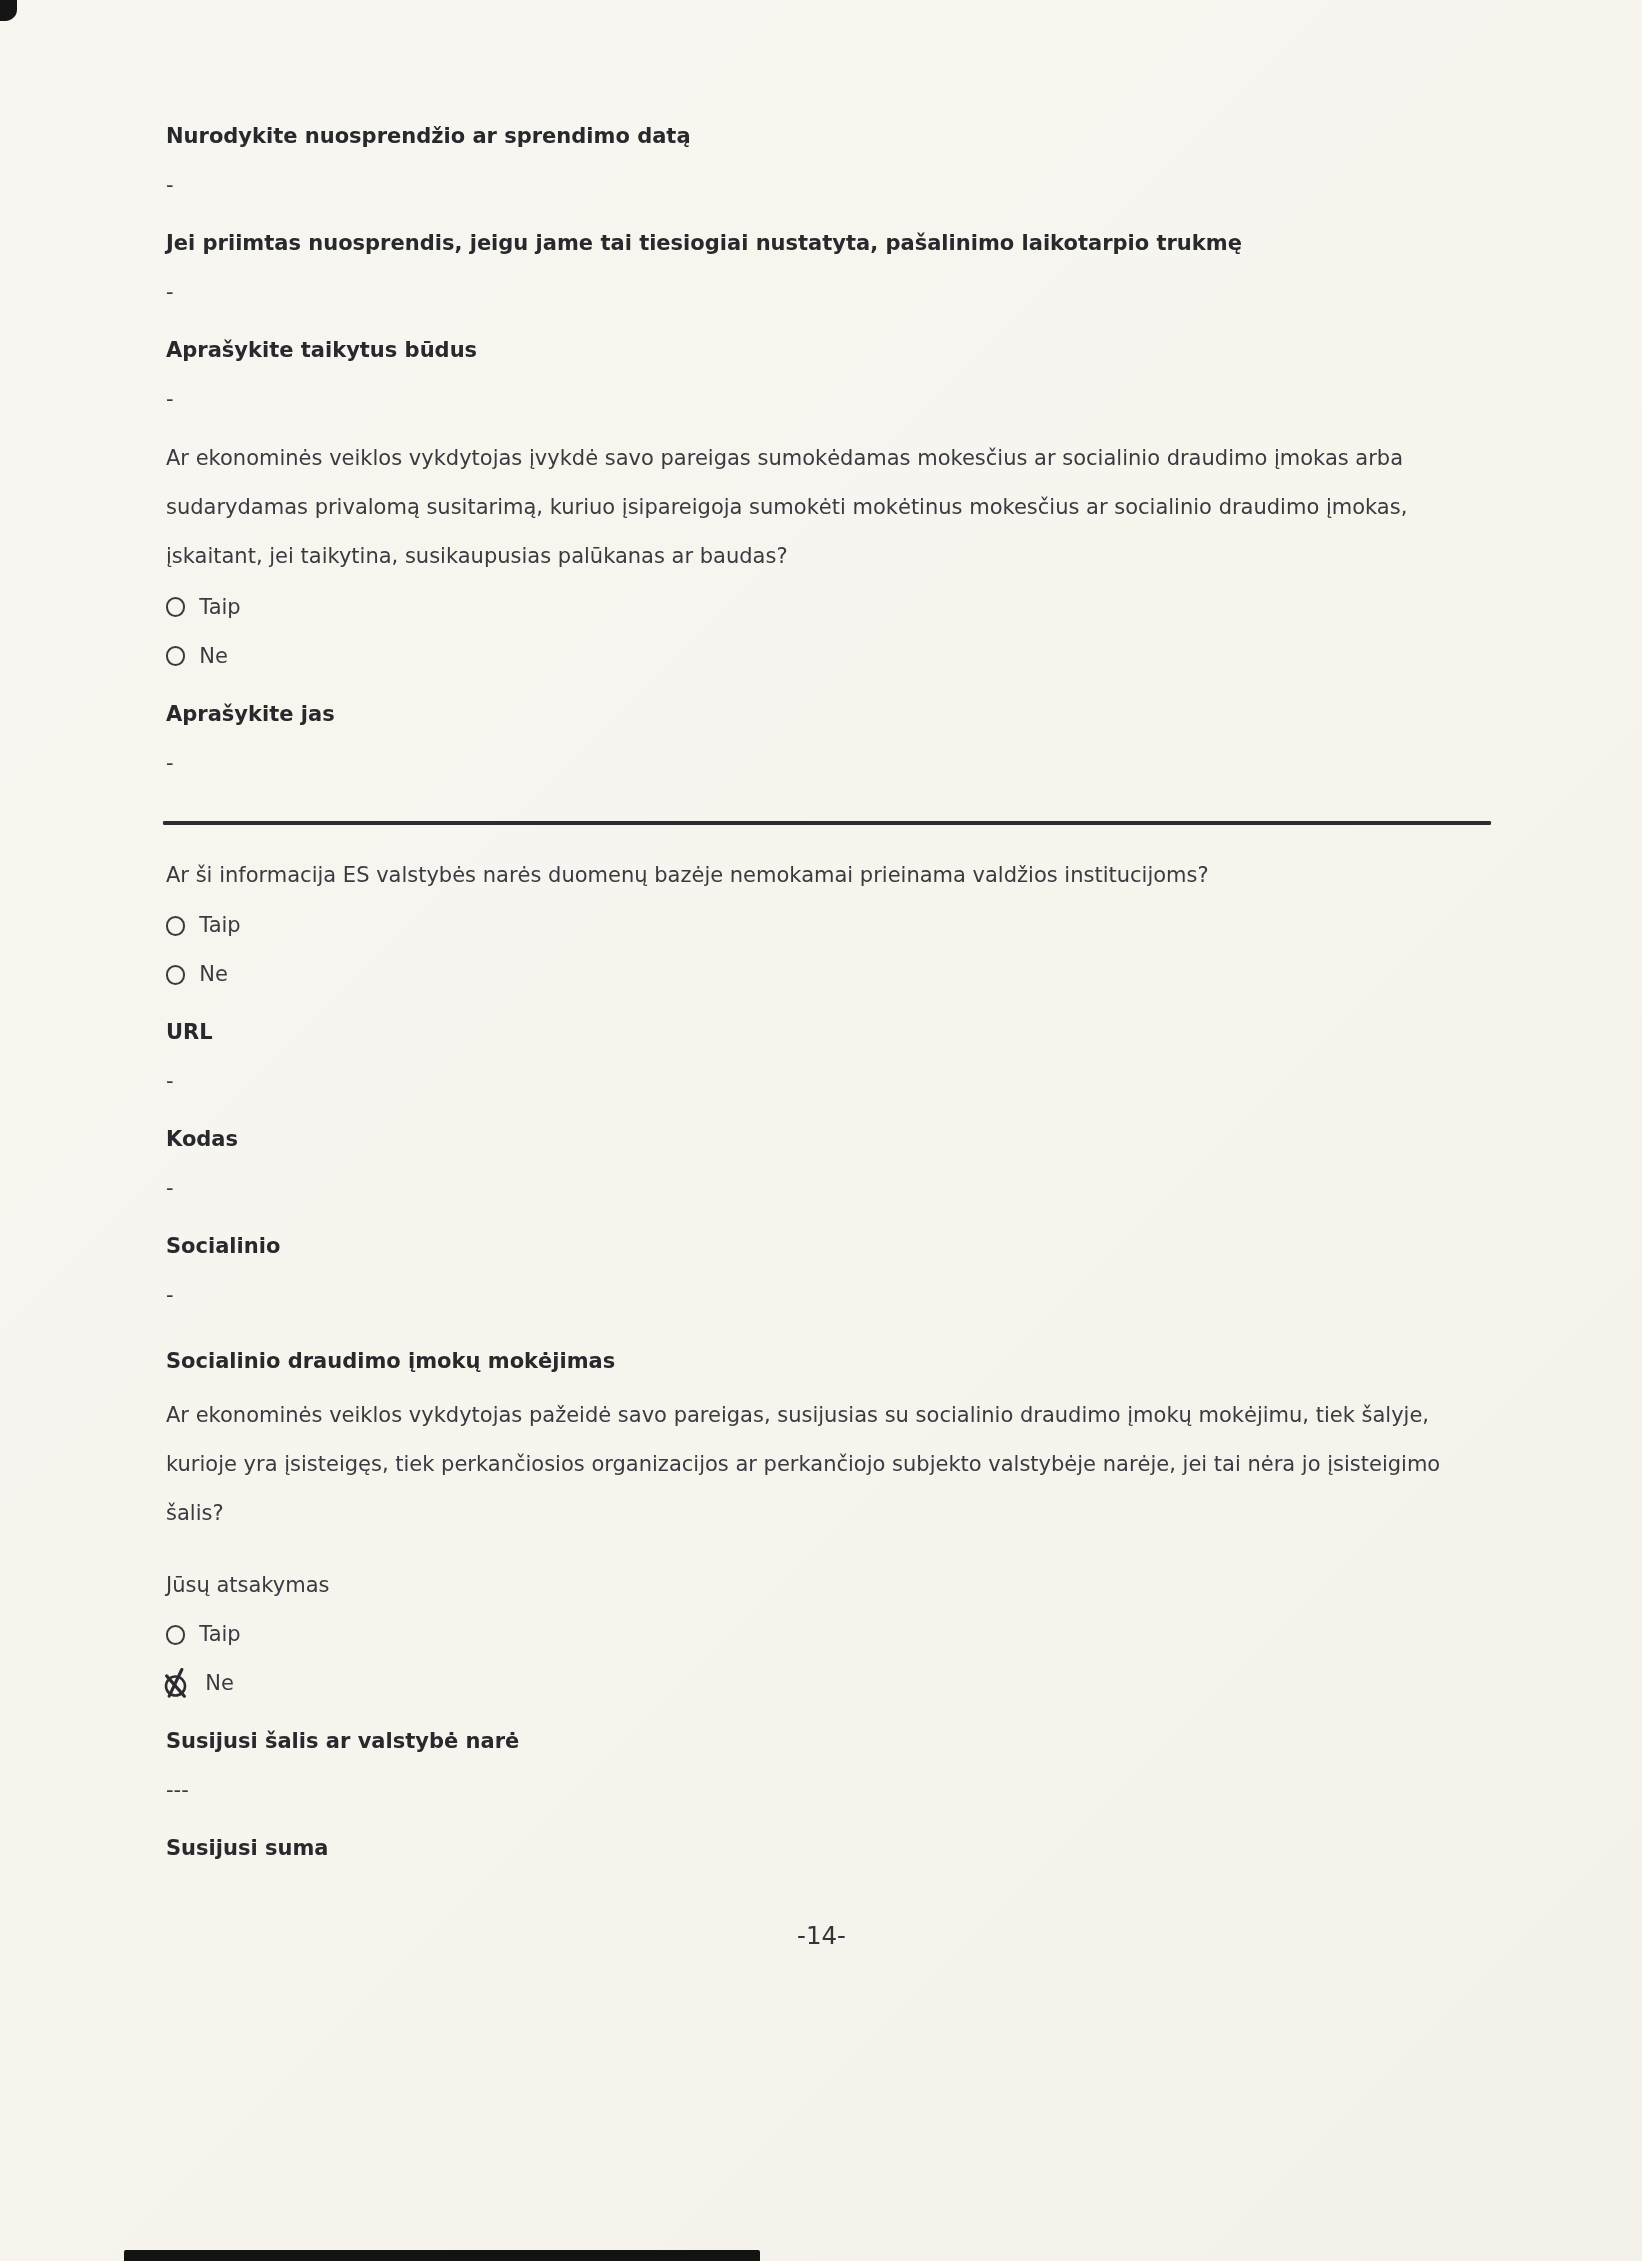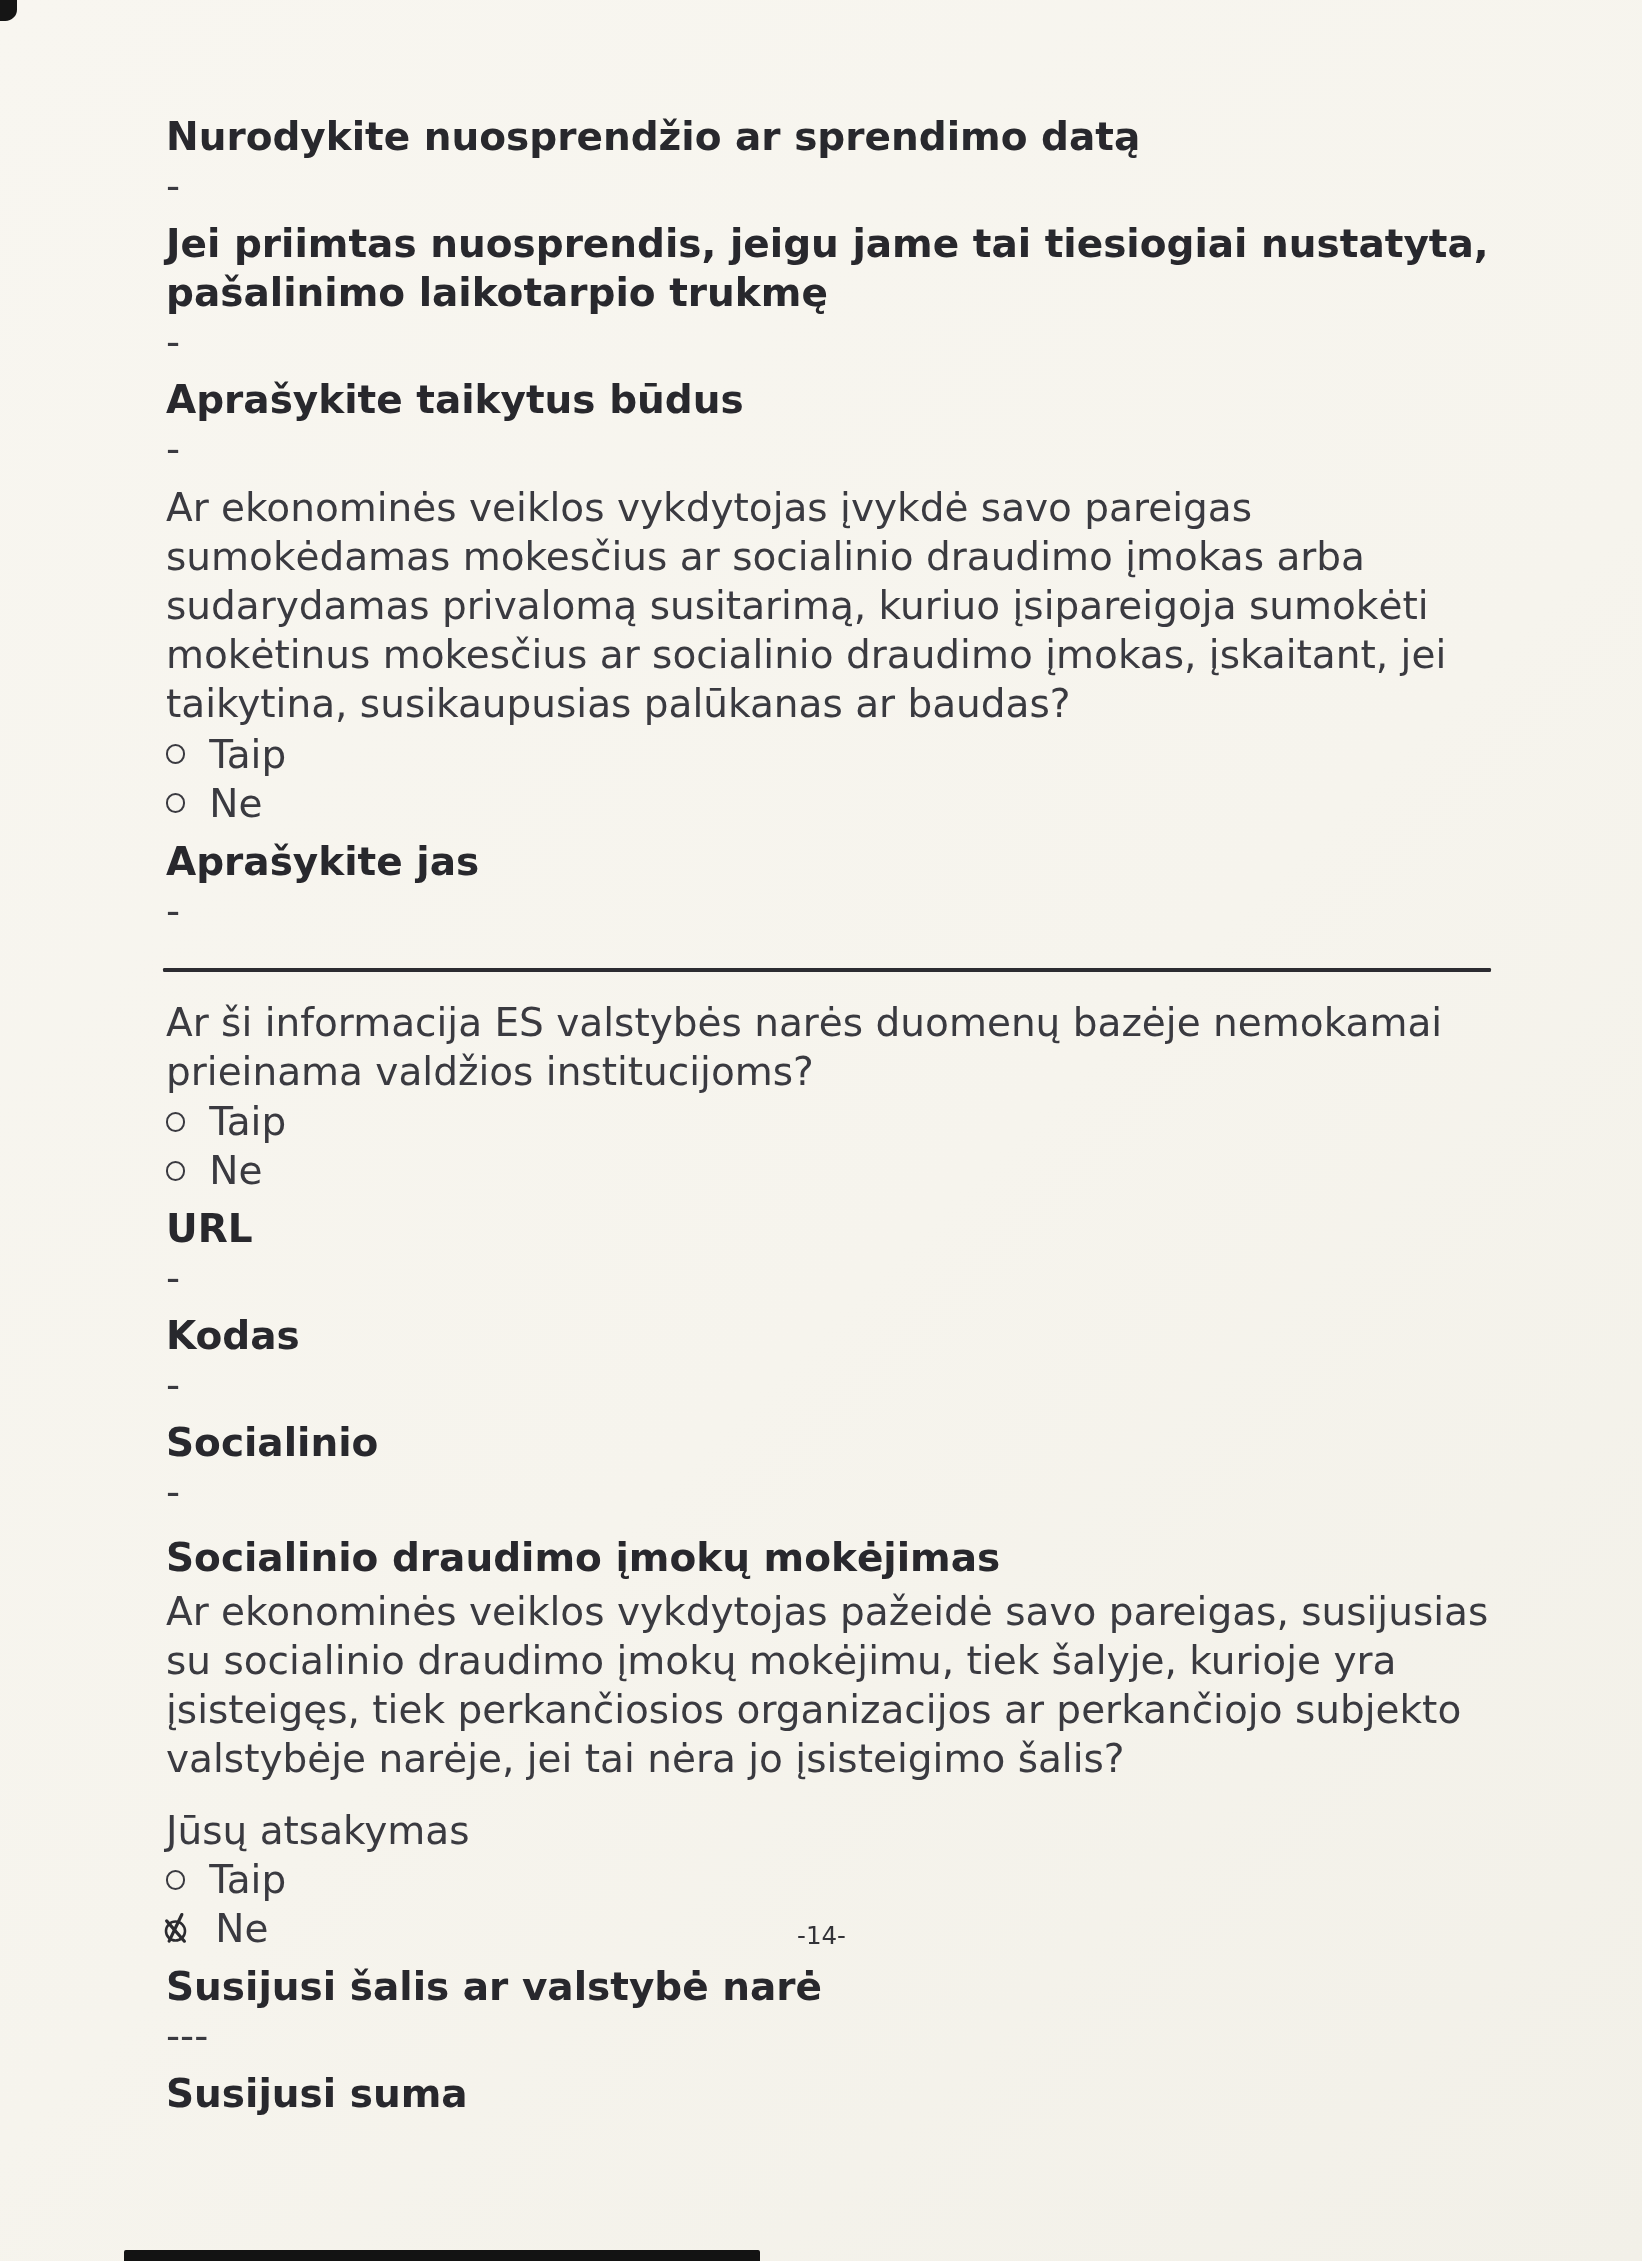--- a/index.html
+++ b/index.html
@@ -6,26 +6,26 @@
   body{
     width:1643px;height:2261px;
     position:relative;overflow:hidden;
     background:linear-gradient(135deg,#f8f6f0 0%,#f6f4ed 55%,#f2f0e8 100%);
     font-family:"DejaVu Sans",sans-serif;
     color:#3a3a40;
     -webkit-font-smoothing:antialiased;
   }
   .content{
     position:absolute;left:166px;top:103px;width:1327px;
-    font-size:39px;line-height:49px;
+    font-size:21px;line-height:49px;
   }
   .label-b{font-weight:bold;color:#28282d;margin-top:9px;}
   .val{margin:0 0 3.9px 0;}
   .para{margin:10.3px 0 1.3px 0;}
-  .opt{display:flex;align-items:center;gap:24px;height:49px;}
+  .opt{display:flex;align-items:center;gap:14px;height:49px;}
   .radio{
     width:19.3px;height:19.3px;flex:0 0 19.3px;
     border:2.6px solid #3a3a40;border-radius:50%;
     background:transparent;box-sizing:border-box;
   }
   .radio-checked{width:31px;height:33px;flex:0 0 31px;margin-left:-5.8px;}
   .opt .opt-label{color:#3a3a40;}
   .rule{
     height:4.5px;background:#2c2c31;border-radius:1.3px;
     margin:33px 0 26px -2.6px;width:1328px;

